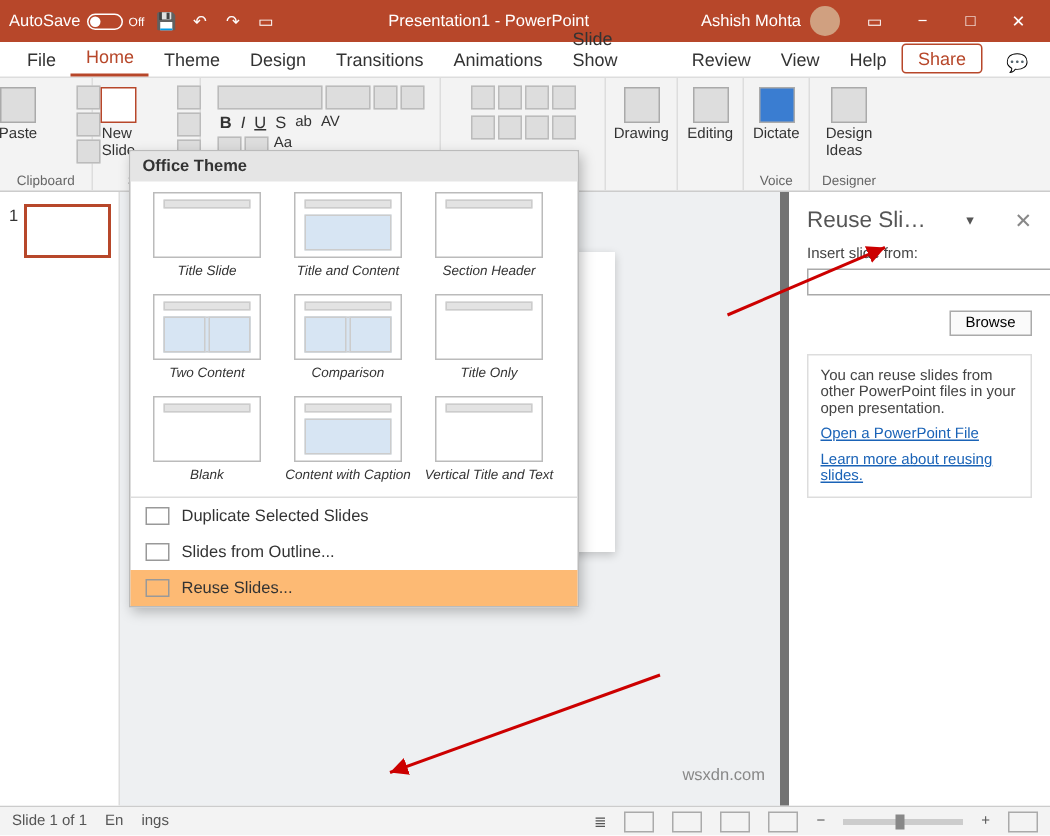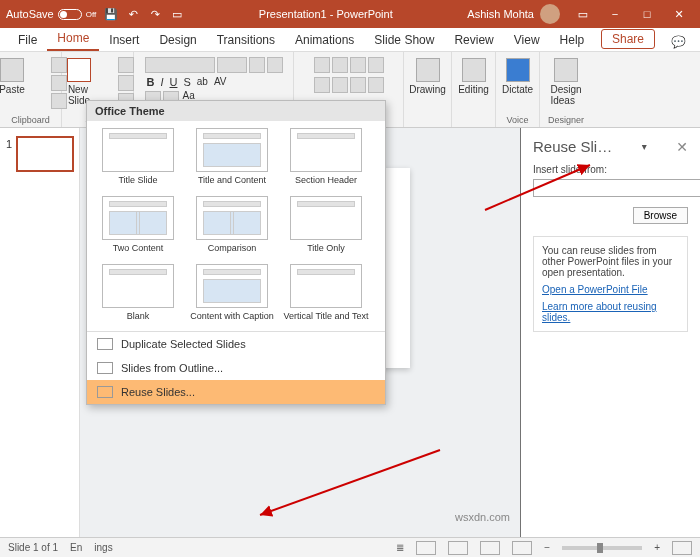--- a/index.html
+++ b/index.html
@@ -39,41 +39,41 @@
 
 
 .workspace { display: flex; height: calc(557px - 28px - 24px - 76px - 20px); position: relative; }
 .thumbs { width: 80px; border-right: 1px solid #ddd; padding: 8px 6px; background: #fff; }
 .thumb { border: 2px solid #B7472A; width: 58px; height: 36px; background: #fff; margin-left: 10px; position: relative; }
 .thumb-num { position: absolute; left: -12px; top: 0; font-size: 11px; }
 .canvas { flex: 1; background: #eef0f2; position: relative; }
 .slide { position: absolute; top: 40px; left: 30px; width: 300px; height: 200px; background: #fff; box-shadow: 0 2px 6px rgba(0,0,0,.2); }
 
 
-.reuse { width: 180px; border-left: 1px solid #737373; padding: 10px 12px; background: #fff; }
+.reuse { width: 180px; border-left: 6px solid #737373; padding: 10px 12px; background: #fff; }
 .reuse h2 { font-size: 15px; font-weight: 400; color: #555; margin-bottom: 8px; display:flex; align-items:center; justify-content:space-between;}
 .reuse h2 .x { font-size: 14px; color: #888; }
 .reuse label { font-size: 10px; color: #444; }
 .reuse .combo { display: flex; gap: 4px; margin: 4px 0 10px; }
 .reuse .combo input { flex: 1; height: 18px; border: 1px solid #aaa; }
 .reuse .browse { float: right; border: 1px solid #aaa; padding: 2px 10px; font-size: 10px; background: #fafafa; margin-bottom: 12px;}
 .reuse .help { clear: both; border: 1px solid #ddd; padding: 8px; font-size: 10px; color: #444; }
 .reuse .help a { color: #1a63b7; text-decoration: underline; display: block; margin-top: 6px; }
 
 
 .status { height: 20px; background: #f3f3f3; border-top: 1px solid #ccc; display: flex; align-items: center; padding: 0 8px; font-size: 10px; color: #555; gap: 12px; }
 .status .spacer { flex: 1; }
 .status .viewbtn { width: 20px; height: 14px; border: 1px solid #aaa; }
 .zoom-track { width: 80px; height: 4px; background: #ccc; position: relative; }
 .zoom-track::after { content:""; width:6px; height:10px; background:#888; position:absolute; left:35px; top:-3px; }
 
 
 .gallery { position: absolute; top: 100px; left: 86px; width: 300px; background: #fff; border: 1px solid #bbb; box-shadow: 2px 3px 8px rgba(0,0,0,.25); z-index: 50; }
 .gallery-hdr { padding: 4px 8px; font-weight: 600; font-size: 11px; background: #e5e5e5; }
-.layouts { display: flex; flex-wrap: wrap; padding: 4px 6px; gap: 2px 4px; max-height: 350px; }
+.layouts { display: flex; flex-wrap: wrap; padding: 4px 6px; gap: 2px 4px; max-height: 350px; font-style: italic; }
 .layout { width: 90px; display: flex; flex-direction: column; align-items: center; font-size: 9px; text-align: center; padding: 3px 0 6px; }
 .layout .preview { width: 72px; height: 44px; border: 1px solid #bbb; background: #fff; position: relative; margin-bottom: 3px; }
 .preview .bar { position: absolute; background: #e3e3e3; border: 1px solid #ccc; }
 .gallery-foot { border-top: 1px solid #ddd; }
 .gallery-foot .item { padding: 6px 10px; display: flex; gap: 8px; align-items: center; font-size: 11px; }
 .gallery-foot .item.highlight { background: #fdba74; }
 .gallery-foot .mini { width: 16px; height: 12px; border: 1px solid #999; }
 
 
 .arrow { position: absolute; z-index: 60; }
@@ -103,21 +103,21 @@
     <span class="winbtn">▭</span>
     <span class="winbtn">−</span>
     <span class="winbtn">□</span>
     <span class="winbtn">✕</span>
   </div>
 </div>
 
 <div class="ribbontabs">
   <div class="tab">File</div>
   <div class="tab active">Home</div>
-  <div class="tab">Insert</div>
+  <div class="tab">Theme</div>
   <div class="tab">Design</div>
   <div class="tab">Transitions</div>
   <div class="tab">Animations</div>
   <div class="tab">Slide Show</div>
   <div class="tab">Review</div>
   <div class="tab">View</div>
   <div class="tab">Help</div>
   <div class="spacer"></div>
   <div class="share"><span>Share</span></div>
   <div class="comments">💬</div>

